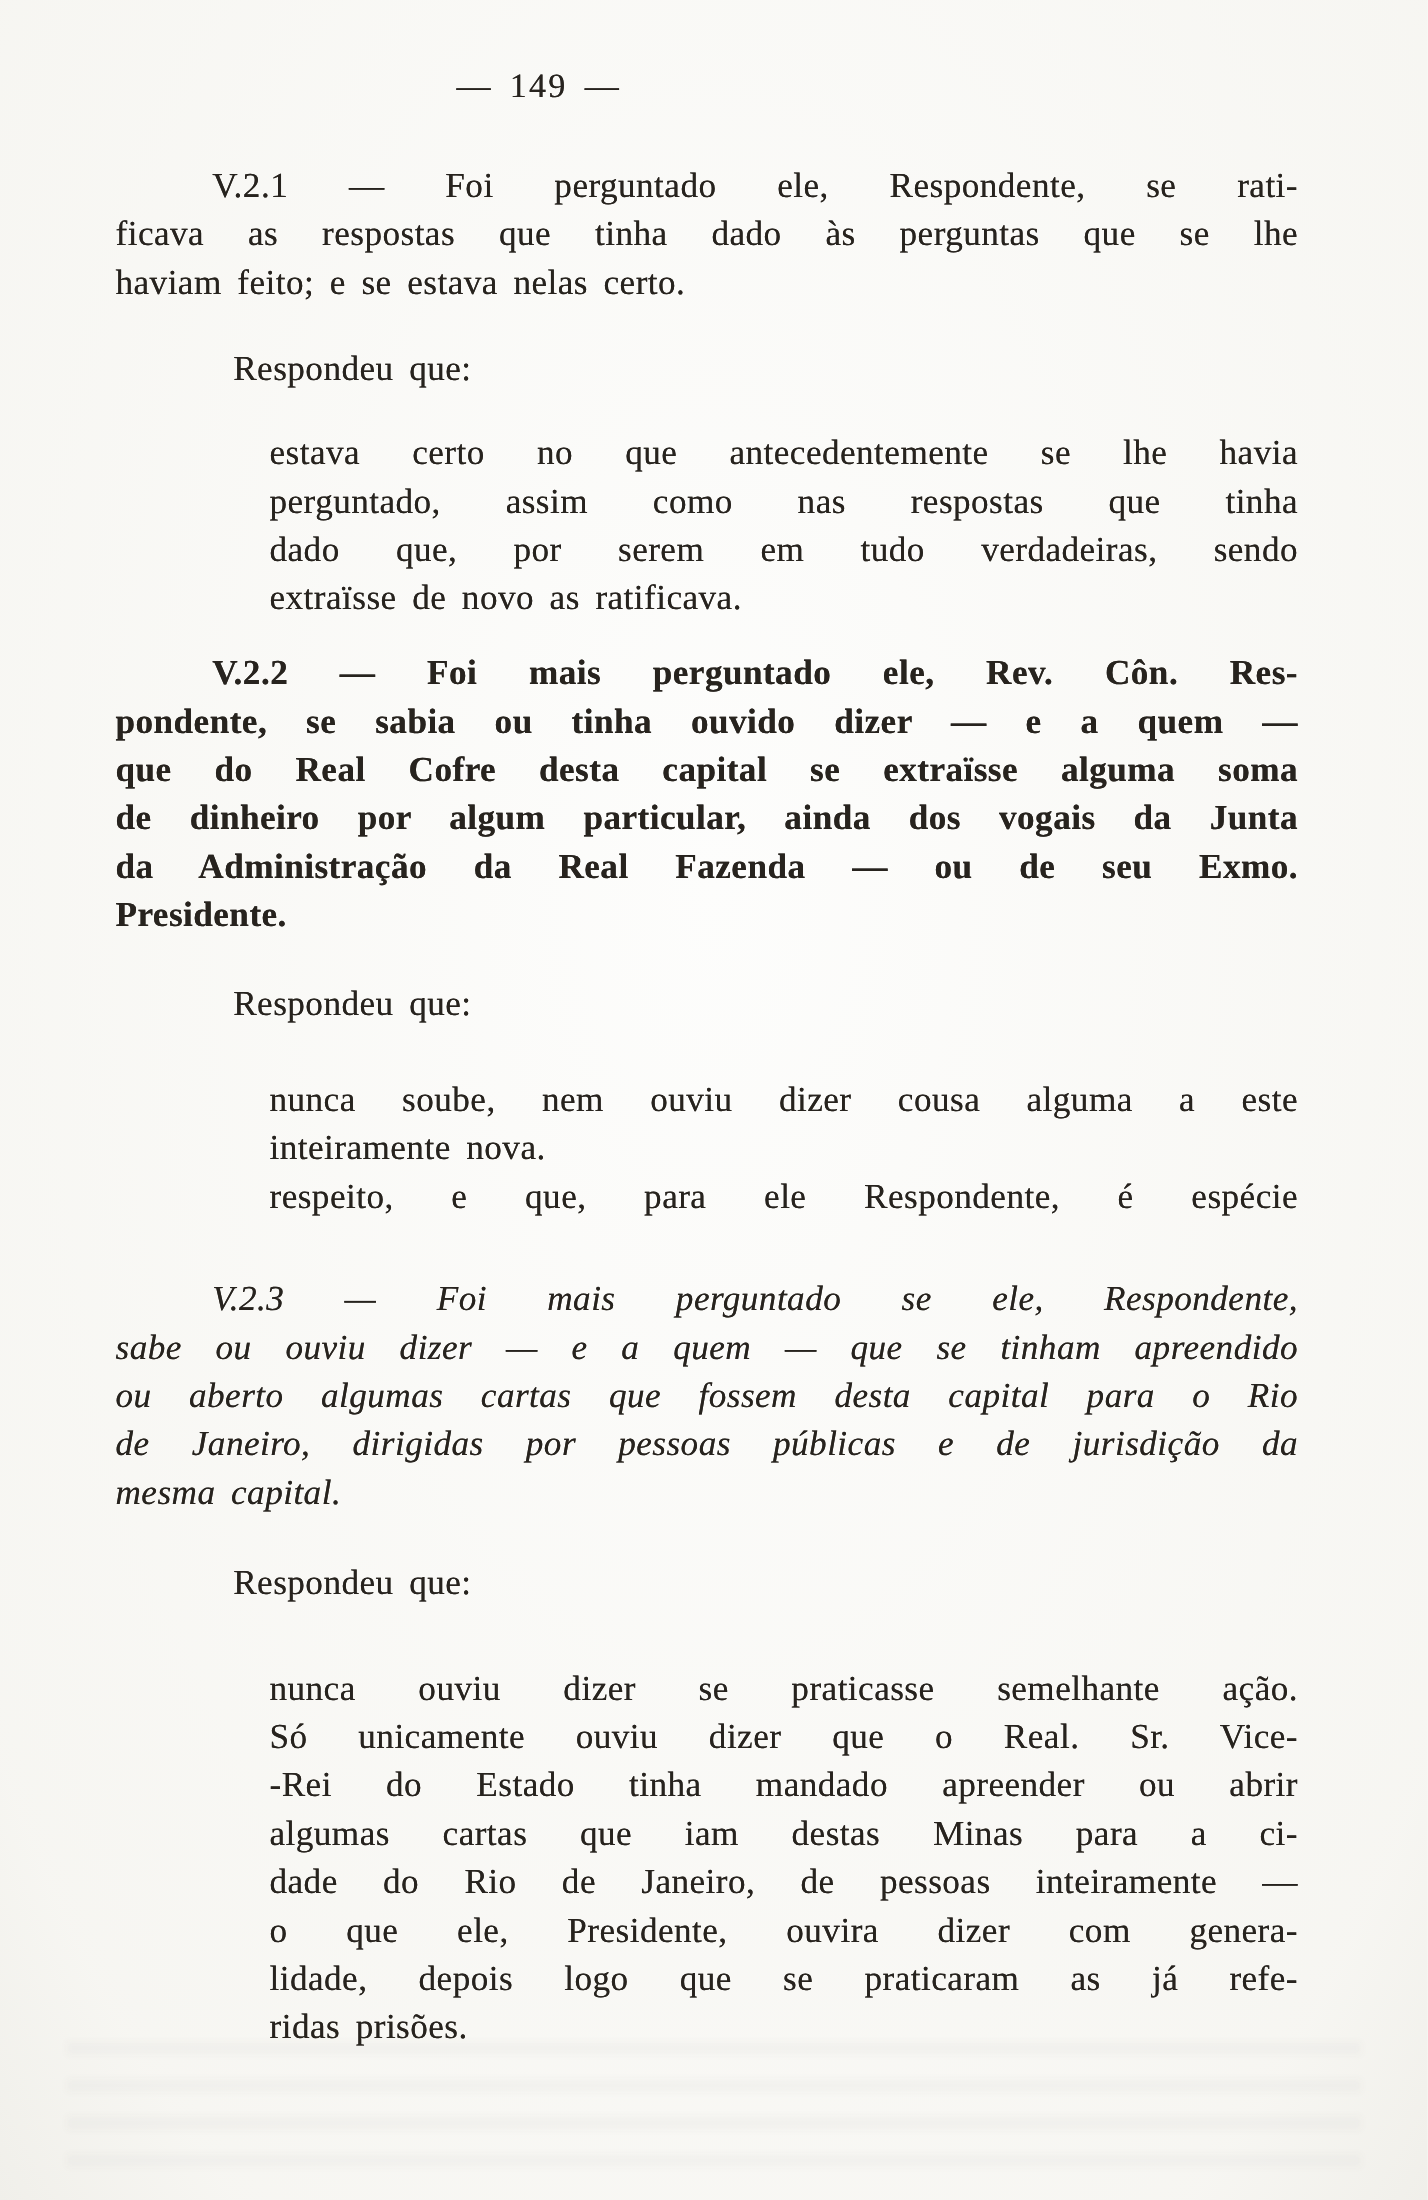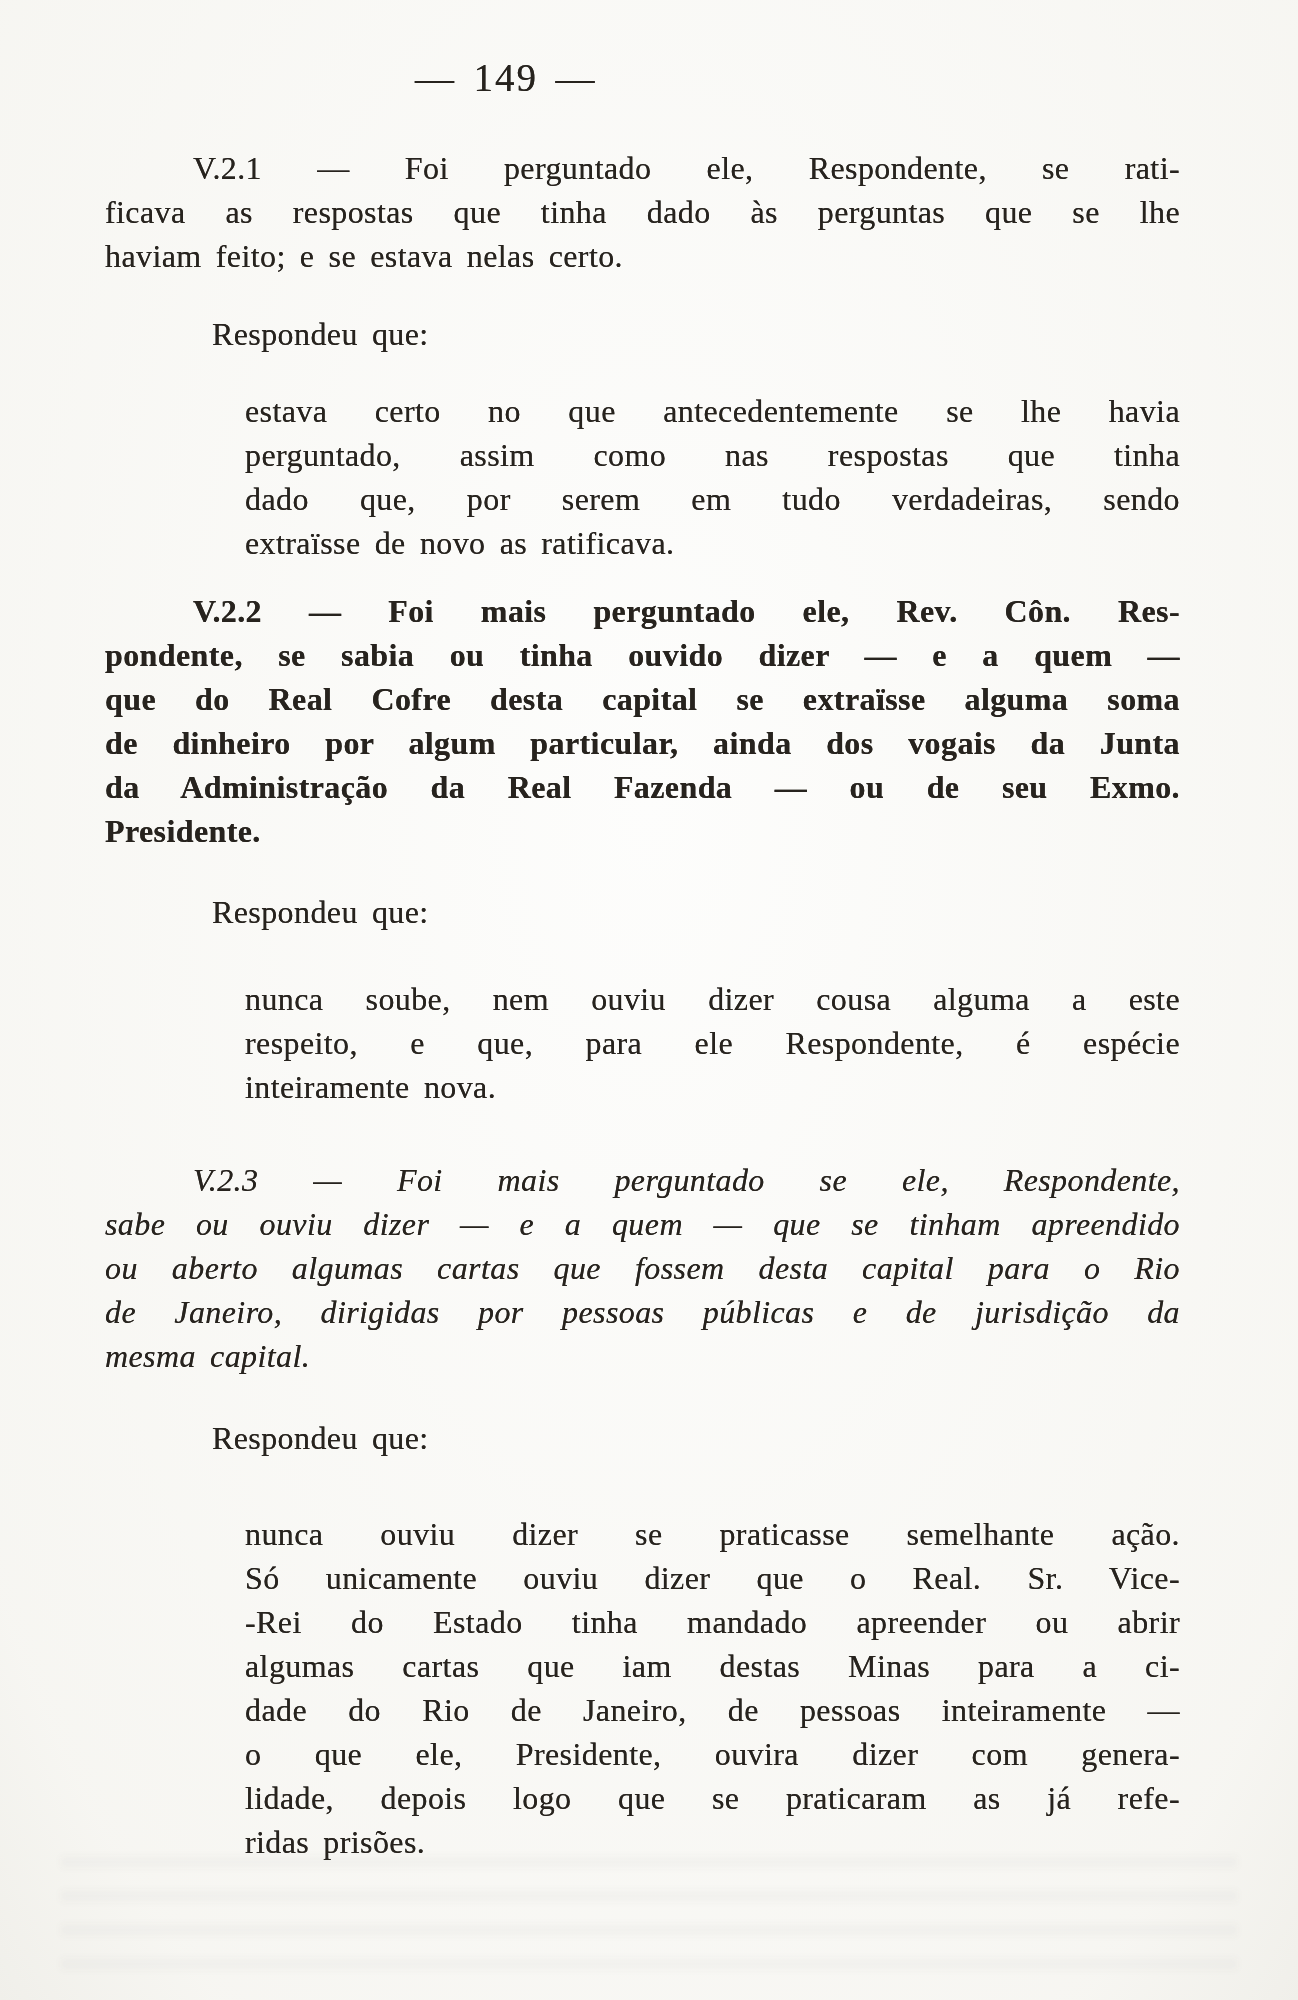--- a/index.html
+++ b/index.html
@@ -45,21 +45,21 @@
     padding: 56px 118px 0 105px;
     font-size: 32px;
     line-height: 44px;
     letter-spacing: 0.4px;
     word-spacing: 0.18em;
     text-shadow: 0 0 0.6px rgba(39,35,30,0.85);
   }
   .page-number {
     width: fit-content;
     margin: 0 0 46px 310px;
-    font-size: 39px;
+    font-size: 31px;
     letter-spacing: 2px;
   }
   .para .line {
     text-align: justify;
     text-align-last: justify;
     text-justify: inter-word;
   }
   .para .line.last {
     text-align: justify;
     text-align-last: left;
@@ -115,22 +115,22 @@
     <div class="line">que do Real Cofre desta capital se extraïsse alguma soma</div>
     <div class="line">de dinheiro por algum particular, ainda dos vogais da Junta</div>
     <div class="line">da Administração da Real Fazenda — ou de seu Exmo.</div>
     <div class="line last">Presidente.</div>
   </section>
 
   <div class="answer-label label-2">Respondeu que:</div>
 
   <section class="para answer a2">
     <div class="line">nunca soube, nem ouviu dizer cousa alguma a este</div>
+    <div class="line last">inteiramente nova.</div>
     <div class="line">respeito, e que, para ele Respondente, é espécie</div>
-    <div class="line last">inteiramente nova.</div>
   </section>
 
   <section class="para question q3">
     <div class="line first">V.2.3 — Foi mais perguntado se ele, Respondente,</div>
     <div class="line">sabe ou ouviu dizer — e a quem — que se tinham apreendido</div>
     <div class="line">ou aberto algumas cartas que fossem desta capital para o Rio</div>
     <div class="line">de Janeiro, dirigidas por pessoas públicas e de jurisdição da</div>
     <div class="line last">mesma capital.</div>
   </section>
 

